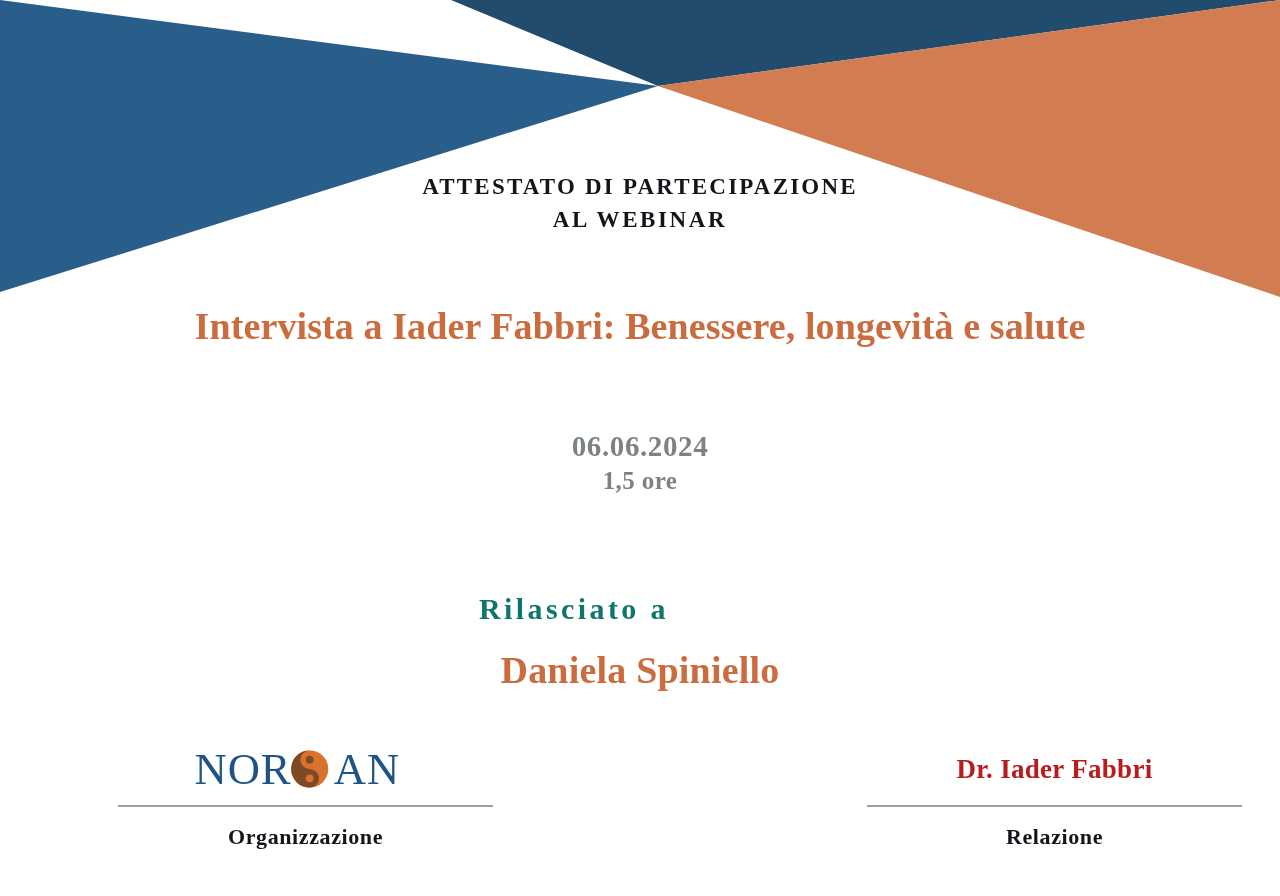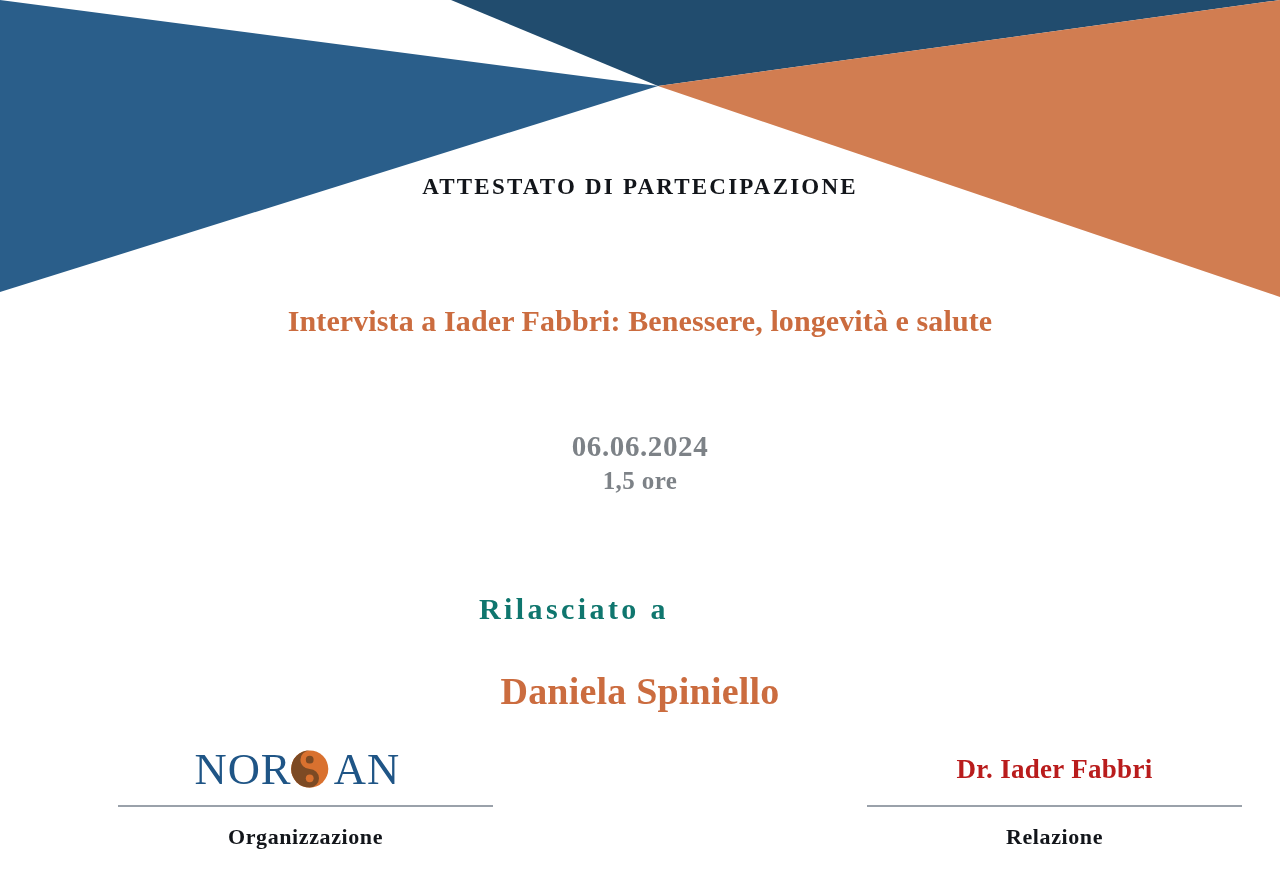--- a/index.html
+++ b/index.html
@@ -56,21 +56,21 @@
     letter-spacing: 2.6px;
   }
 
   .event-title {
     position: absolute;
     top: 304px;
     left: 0;
     width: 1280px;
     text-align: center;
     color: #cb6c3f;
-    font-size: 30px;
+    font-size: 38px;
     font-weight: bold;
     letter-spacing: 0.1px;
     white-space: nowrap;
   }
 
   .meta {
     position: absolute;
     top: 428px;
     left: 0;
     width: 1280px;
@@ -88,21 +88,21 @@
     left: 0;
     width: 1148px;
     text-align: center;
     color: #0f766e;
     font-size: 30px;
     font-weight: bold;
     letter-spacing: 3.4px;
   }
   .recipient-name {
     position: absolute;
-    top: 669px;
+    top: 648px;
     left: 0;
     width: 1280px;
     text-align: center;
     color: #cb6c3f;
     font-size: 38px;
     font-weight: bold;
     letter-spacing: 0.2px;
   }
 
   
@@ -172,20 +172,21 @@
       <polygon points="0,0 658,86 0,292" fill="#2a5e8a"></polygon>
 
       <polygon points="451,0 1280,0 658,86" fill="#214c6e"></polygon>
 
       <polygon points="658,86 1280,0 1280,297" fill="#d17d51"></polygon>
     </svg>
   </div>
 
   <div class="kicker">
     <span>ATTESTATO DI PARTECIPAZIONE</span>
+    <span class="kicker-line-2">AL WEBINAR</span>
   </div>
 
   <div class="event-title">Intervista a Iader Fabbri: Benessere, longevità e salute</div>
 
   <div class="meta">
     <span class="meta-date">06.06.2024</span>
     <span class="meta-duration">1,5 ore</span>
   </div>
 
   <div class="issued-to-label">Rilasciato a</div>

